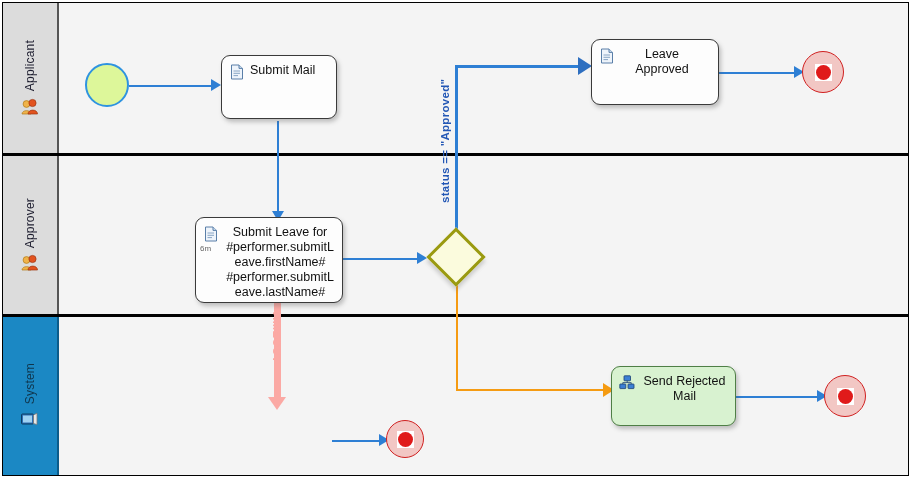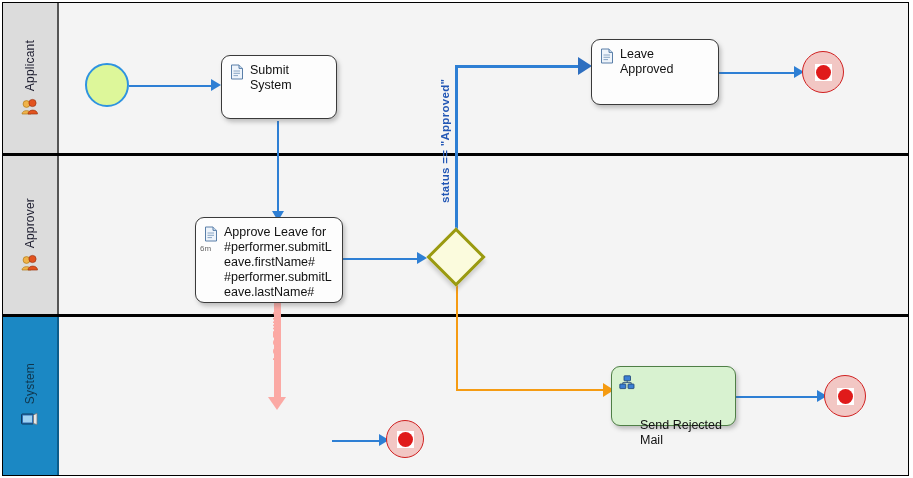--- a/index.html
+++ b/index.html
@@ -79,20 +79,21 @@
   .node {
     position: absolute;
     box-sizing: border-box;
   }
   .task {
     border: 1.6px solid #3a3a3a;
     border-radius: 9px;
     background: #fdfdfd;
     box-shadow: 2px 3px 4px rgba(90,90,90,0.35);
     padding: 7px 6px 6px 7px;
+    text-align: center;
   }
   .task.system-task {
     background: #d8f2d0;
     border-color: #4f7f46;
   }
   .task-body {
     display: flex;
     align-items: flex-start;
     gap: 5px;
   }
@@ -298,34 +299,34 @@
 
     <div class="node task" style="left:218px; top:52px; width:116px; height:64px;">
       <div class="task-body">
         <span class="task-icon">
           <svg viewBox="0 0 16 16" width="16" height="16">
             <path d="M2.5 1 H10 L13.5 4.4 V15 H2.5 Z" fill="#eef4fb" stroke="#5a7fa8" stroke-width="1"></path>
             <path d="M10 1 V4.4 H13.5" fill="#cfe0f0" stroke="#5a7fa8" stroke-width="1"></path>
             <path d="M4.5 7 H11 M4.5 9.3 H11 M4.5 11.6 H9" stroke="#7d9cbd" stroke-width="0.9"></path>
           </svg>
         </span>
-        <span class="task-label">Submit System</span>
+        <span class="task-label">Submit Mail</span>
       </div>
     </div>
 
     <div class="node task" style="left:192px; top:214px; width:148px; height:86px;">
       <div class="task-body">
         <span class="task-icon">
           <svg viewBox="0 0 16 16" width="16" height="16">
             <path d="M2.5 1 H10 L13.5 4.4 V15 H2.5 Z" fill="#eef4fb" stroke="#5a7fa8" stroke-width="1"></path>
             <path d="M10 1 V4.4 H13.5" fill="#cfe0f0" stroke="#5a7fa8" stroke-width="1"></path>
             <path d="M4.5 7 H11 M4.5 9.3 H11 M4.5 11.6 H9" stroke="#7d9cbd" stroke-width="0.9"></path>
           </svg>
         </span>
-        <span class="task-label" style="width:118px;">Approve Leave for #performer.submitLeave.firstName# #performer.submitLeave.lastName#</span>
+        <span class="task-label" style="width:118px;">Submit Leave for #performer.submitLeave.firstName# #performer.submitLeave.lastName#</span>
       </div>
       <span class="duration-badge">6m</span>
     </div>
 
     <div class="node" style="left:432px; top:233px; width:44px; height:44px;">
       <div class="gateway"></div>
     </div>
 
     <div class="node task" style="left:588px; top:36px; width:128px; height:66px;">
       <div class="task-body">
@@ -349,21 +350,21 @@
     <div class="node task system-task" style="left:608px; top:363px; width:125px; height:60px;">
       <div class="task-body">
         <span class="task-icon">
           <svg viewBox="0 0 16 16" width="16" height="16">
             <rect x="5" y="0.8" width="6.5" height="5" rx="0.6" fill="#3b7fd4" stroke="#1a3f72" stroke-width="0.8"></rect>
             <rect x="0.8" y="9" width="6" height="4.6" rx="0.6" fill="#3b7fd4" stroke="#1a3f72" stroke-width="0.8"></rect>
             <rect x="9" y="9" width="6" height="4.6" rx="0.6" fill="#3b7fd4" stroke="#1a3f72" stroke-width="0.8"></rect>
             <path d="M8.2 5.8 V7.6 M3.8 9 V7.6 H12.2 V9" stroke="#1a3f72" stroke-width="0.8" fill="none"></path>
           </svg>
         </span>
-        <span class="task-label" style="width:92px;margin-top:44px;">Send Rejected Mail</span>
+        <span class="task-label" style="width:92px;">Send Rejected Mail</span>
       </div>
     </div>
 
     <div class="node end-event" style="left:821px; top:372px; width:42px; height:42px;">
       <span class="end-inner-sq">
           <span class="end-dot"></span>
         </span>
     </div>
 
 

